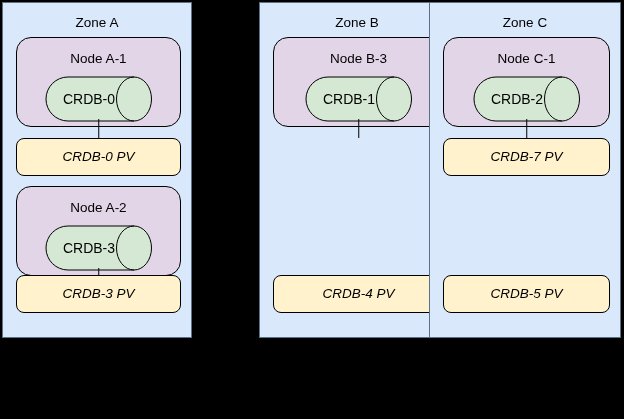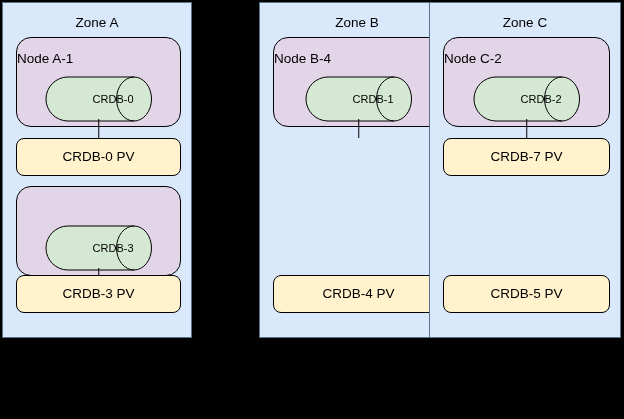--- a/index.html
+++ b/index.html
@@ -19,42 +19,42 @@
     font-size:13.5px;color:#000;
   }
   .zone-inner{position:absolute;left:13px;right:10px;top:0;bottom:0;}
   .node{
     position:absolute;left:0;right:0;height:90px;
     background:#e1d5e7;border:1px solid #000;border-radius:15px;box-sizing:border-box;
   }
   .node-1{top:34px;}
   .node-2{top:183px;}
   .node-label{
-    position:absolute;top:13px;left:0;right:0;text-align:left;
+    position:absolute;top:13px;left:0;right:0;text-align:center;
     font-size:13.5px;color:#000;
   }
   .cyl{
     position:absolute;top:38px;left:50%;transform:translateX(-50%);
     width:108px;height:46px;
   }
   .cyl svg{display:block;width:108px;height:46px;}
   .cyl-label{
     position:absolute;top:0;left:0;width:89px;height:46px;
-    line-height:46px;text-align:right;font-size:11px;color:#000;
+    line-height:46px;text-align:center;font-size:14px;color:#000;
   }
   .connector{
     position:absolute;left:50%;transform:translateX(-50%);
     width:1.5px;background:#000;
   }
   .connector-1{top:116px;height:19px;}
   .connector-2{top:265px;height:16px;}
   .pv{
     position:absolute;left:0;right:0;height:38px;
     background:#fff2cc;border:1px solid #000;border-radius:8px;box-sizing:border-box;
-    text-align:center;font-size:13.5px;line-height:36px;color:#000;
+    text-align:center;font-size:13.5px;line-height:36px;color:#000;font-style:italic;
   }
   .pv-1{top:135px;}
   .pv-2{top:272px;}
 </style>
 </head>
 <body>
 
 <div class="canvas">
 
   <div class="zone zone-a">
@@ -69,41 +69,42 @@
             <ellipse cx="89" cy="23" rx="17.5" ry="22" fill="#d5e8d4" stroke="#000" stroke-width="1"></ellipse>
             <path d="M 89,1 H 23 A 22,22 0 0 0 23,45 H 89" fill="none" stroke="#000" stroke-width="1"></path>
           </svg>
           <div class="cyl-label">CRDB-0</div>
         </div>
       </div>
       <div class="connector connector-1"></div>
       <div class="pv pv-1">CRDB-0 PV</div>
 
       <div class="node node-2">
+        <div class="node-label">Node A-2</div>
         <div class="cyl">
           <svg viewBox="0 0 108 46">
             <path d="M 89,1 H 23 A 22,22 0 0 0 23,45 H 89 Z" fill="#d5e8d4" stroke="none"></path>
             <ellipse cx="89" cy="23" rx="17.5" ry="22" fill="#d5e8d4" stroke="#000" stroke-width="1"></ellipse>
             <path d="M 89,1 H 23 A 22,22 0 0 0 23,45 H 89" fill="none" stroke="#000" stroke-width="1"></path>
           </svg>
           <div class="cyl-label">CRDB-3</div>
         </div>
       </div>
       <div class="connector connector-2"></div>
       <div class="pv pv-2">CRDB-3 PV</div>
 
     </div>
   </div>
 
   <div class="zone zone-b">
     <div class="zone-title">Zone B</div>
     <div class="zone-inner">
 
       <div class="node node-1">
-        <div class="node-label">Node B-4</div>
+        <div class="node-label">Node B-3</div>
         <div class="cyl">
           <svg viewBox="0 0 108 46">
             <path d="M 89,1 H 23 A 22,22 0 0 0 23,45 H 89 Z" fill="#d5e8d4" stroke="none"></path>
             <ellipse cx="89" cy="23" rx="17.5" ry="22" fill="#d5e8d4" stroke="#000" stroke-width="1"></ellipse>
             <path d="M 89,1 H 23 A 22,22 0 0 0 23,45 H 89" fill="none" stroke="#000" stroke-width="1"></path>
           </svg>
           <div class="cyl-label">CRDB-1</div>
         </div>
       </div>
       <div class="connector connector-1"></div>
@@ -111,21 +112,21 @@
       <div class="pv pv-2">CRDB-4 PV</div>
 
     </div>
   </div>
 
   <div class="zone zone-c">
     <div class="zone-title">Zone C</div>
     <div class="zone-inner">
 
       <div class="node node-1">
-        <div class="node-label">Node C-2</div>
+        <div class="node-label">Node C-1</div>
         <div class="cyl">
           <svg viewBox="0 0 108 46">
             <path d="M 89,1 H 23 A 22,22 0 0 0 23,45 H 89 Z" fill="#d5e8d4" stroke="none"></path>
             <ellipse cx="89" cy="23" rx="17.5" ry="22" fill="#d5e8d4" stroke="#000" stroke-width="1"></ellipse>
             <path d="M 89,1 H 23 A 22,22 0 0 0 23,45 H 89" fill="none" stroke="#000" stroke-width="1"></path>
           </svg>
           <div class="cyl-label">CRDB-2</div>
         </div>
       </div>
       <div class="connector connector-1"></div>

